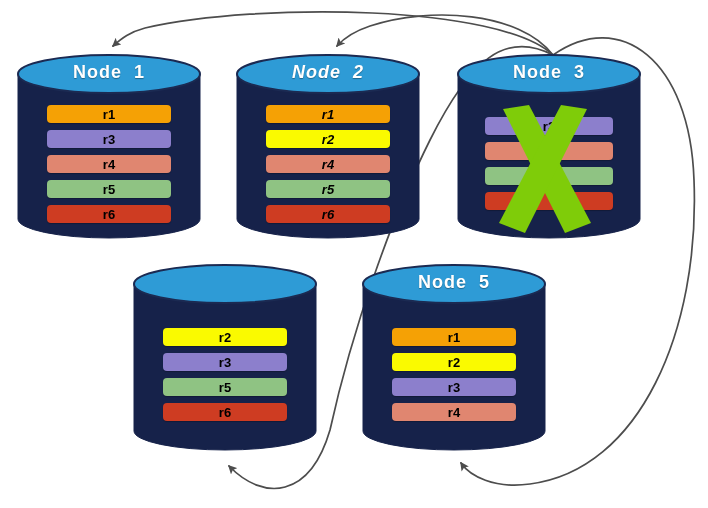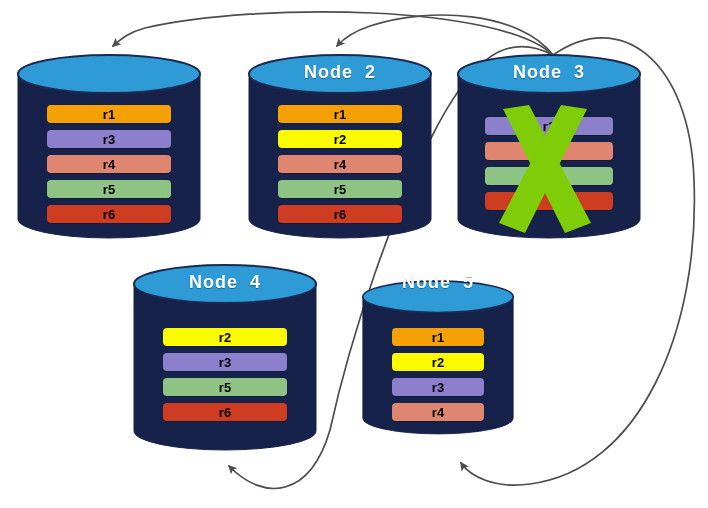--- a/index.html
+++ b/index.html
@@ -93,39 +93,40 @@
         <path d="M 553,55 C 620,8 690,60 694,180 C 700,330 640,470 530,484 C 494,489 470,476 461,463"></path>
       </g>
   </svg>
 
   <div id="nodes-container">
       <div class="node" style="left: 17px; top: 55px; width: 184px; height: 183px;">
         <svg class="cyl-svg" viewBox="0 0 184 183">
           <path d="M 1,19 L 1,164 A 91,19 0 0 0 183,164 L 183,19 Z" fill="#16224A" stroke="#16224A"></path>
           <ellipse cx="92" cy="19" rx="91" ry="19" fill="#2E9BD6" stroke="#1B2A52" stroke-width="2"></ellipse>
         </svg>
+        <div class="node-title" style="top: 7px; font-size: 18px;">Node  1</div>
         <div class="rows" style="top: 50px; padding-left: 30px; padding-right: 30px; gap: 7px;">
           <div class="row-bar" style="background: rgb(245, 161, 5); height: 18px; font-size: 13px;">
             <span>r1</span>
           </div>
           <div class="row-bar" style="background: rgb(140, 127, 204); height: 18px; font-size: 13px;">
             <span>r3</span>
           </div>
           <div class="row-bar" style="background: rgb(224, 134, 112); height: 18px; font-size: 13px;">
             <span>r4</span>
           </div>
           <div class="row-bar" style="background: rgb(143, 195, 131); height: 18px; font-size: 13px;">
             <span>r5</span>
           </div>
           <div class="row-bar" style="background: rgb(206, 60, 34); height: 18px; font-size: 13px;">
             <span>r6</span>
           </div>
         </div>
       </div>
-      <div class="node" style="left: 248px; top: 55px; width: 184px; height: 183px;">
+      <div class="node" style="left: 236px; top: 55px; width: 184px; height: 183px; font-style: italic;">
         <svg class="cyl-svg" viewBox="0 0 184 183">
           <path d="M 1,19 L 1,164 A 91,19 0 0 0 183,164 L 183,19 Z" fill="#16224A" stroke="#16224A"></path>
           <ellipse cx="92" cy="19" rx="91" ry="19" fill="#2E9BD6" stroke="#1B2A52" stroke-width="2"></ellipse>
         </svg>
         <div class="node-title" style="top: 7px; font-size: 18px;">Node  2</div>
         <div class="rows" style="top: 50px; padding-left: 30px; padding-right: 30px; gap: 7px;">
           <div class="row-bar" style="background: rgb(245, 161, 5); height: 18px; font-size: 13px;">
             <span>r1</span>
           </div>
           <div class="row-bar" style="background: rgb(250, 250, 0); height: 18px; font-size: 13px;">
@@ -165,37 +166,36 @@
         <svg class="x-mark" viewBox="0 0 100 130" style="left: 40px; top: 50px; width: 100px; height: 130px;">
           <path d="M 8,4 L 34,0 L 96,118 L 70,128 Z" fill="#7FCC09"></path>
           <path d="M 92,4 L 66,0 L 4,118 L 30,128 Z" fill="#7FCC09"></path>
         </svg>
       </div>
       <div class="node" style="left: 133px; top: 265px; width: 184px; height: 185px;">
         <svg class="cyl-svg" viewBox="0 0 184 185">
           <path d="M 1,19 L 1,166 A 91,19 0 0 0 183,166 L 183,19 Z" fill="#16224A" stroke="#16224A"></path>
           <ellipse cx="92" cy="19" rx="91" ry="19" fill="#2E9BD6" stroke="#1B2A52" stroke-width="2"></ellipse>
         </svg>
-        <div class="node-title" style="top: 7px; font-size: 18px;">Node  4</div>
         <div class="rows" style="top: 63px; padding-left: 30px; padding-right: 30px; gap: 7px;">
           <div class="row-bar" style="background: rgb(250, 250, 0); height: 18px; font-size: 13px;">
             <span>r2</span>
           </div>
           <div class="row-bar" style="background: rgb(140, 127, 204); height: 18px; font-size: 13px;">
             <span>r3</span>
           </div>
           <div class="row-bar" style="background: rgb(143, 195, 131); height: 18px; font-size: 13px;">
             <span>r5</span>
           </div>
           <div class="row-bar" style="background: rgb(206, 60, 34); height: 18px; font-size: 13px;">
             <span>r6</span>
           </div>
         </div>
       </div>
-      <div class="node" style="left: 362px; top: 265px; width: 152px; height: 185px; padding-left: 31px;">
+      <div class="node" style="left: 362px; top: 265px; width: 184px; height: 185px; padding-left: 31px;">
         <svg class="cyl-svg" viewBox="0 0 184 185">
           <path d="M 1,19 L 1,166 A 91,19 0 0 0 183,166 L 183,19 Z" fill="#16224A" stroke="#16224A"></path>
           <ellipse cx="92" cy="19" rx="91" ry="19" fill="#2E9BD6" stroke="#1B2A52" stroke-width="2"></ellipse>
         </svg>
         <div class="node-title" style="top: 7px; font-size: 18px;">Node  5</div>
         <div class="rows" style="top: 63px; padding-left: 30px; padding-right: 30px; gap: 7px;">
           <div class="row-bar" style="background: rgb(245, 161, 5); height: 18px; font-size: 13px;">
             <span>r1</span>
           </div>
           <div class="row-bar" style="background: rgb(250, 250, 0); height: 18px; font-size: 13px;">

